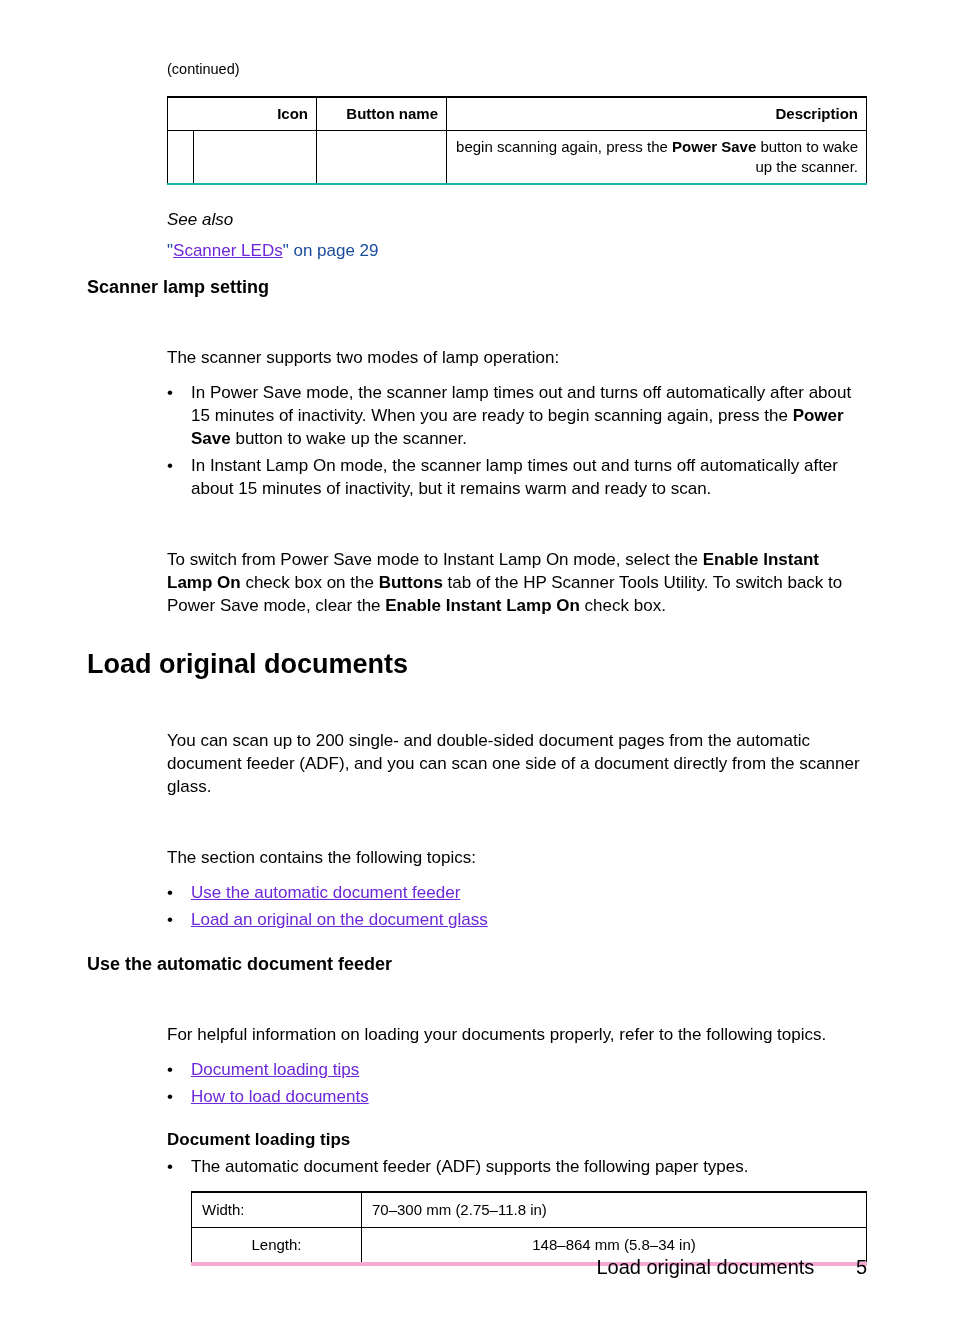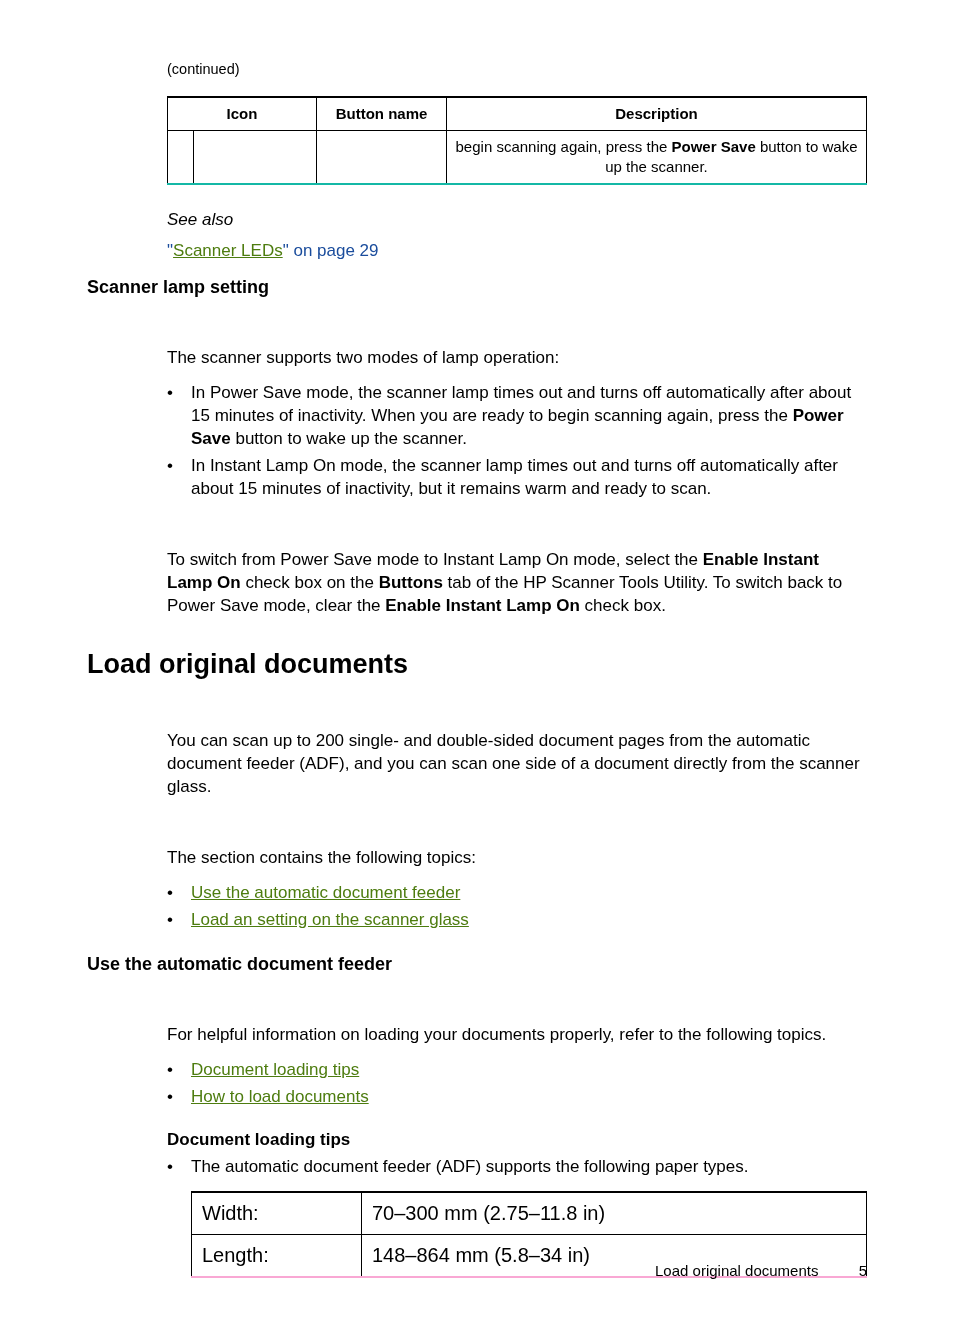--- a/index.html
+++ b/index.html
@@ -23,21 +23,21 @@
     }
     table.top-table {
       width: 100%;
       margin-left: 80px;
       width: calc(100% - 80px);
       border-collapse: collapse;
       margin-bottom: 24px;
     }
     table.top-table th, table.top-table td {
       border: 1px solid #000;
-      text-align: center;
+      text-align: right;
       padding: 6px 8px;
       vertical-align: top;
       font-size: 15px;
     }
     table.top-table thead tr {
       border-top: 2px solid #000;
     }
     table.top-table thead th {
       border-top: 2px solid #000;
       font-weight: bold;
@@ -51,21 +51,21 @@
     .col-desc { }
     .see-also-block {
       margin-left: 80px;
       margin-bottom: 12px;
     }
     .see-also {
       font-style: italic;
       margin-bottom: 8px;
     }
     .link {
-      color: #4d7c0f;
+      color: #6d28d9;
       text-decoration: underline;
       cursor: pointer;
     }
     .link-quote { color: #1a4c9c; }
     .h2 {
       font-size: 18px;
       font-weight: bold;
       margin-bottom: 10px;
     }
     .h1 {
@@ -102,30 +102,30 @@
     .section-space { margin-top: 20px; }
     table.size-table {
       margin-left: 104px;
       width: calc(100% - 104px);
       border-collapse: collapse;
       margin-top: 10px;
     }
     table.size-table td {
       border: 1px solid #000;
       padding: 7px 10px;
-      font-size: 20px;
+      font-size: 15px;
     }
     table.size-table tr:first-child td { border-top: 2px solid #000; }
-    table.size-table tr:last-child td { border-bottom: 2px solid #f9a8d4; }
+    table.size-table tr:last-child td { border-bottom: 4px solid #f9a8d4; text-align: center; }
     .size-label { width: 170px; }
     .footer {
       position: absolute;
       bottom: 40px;
       right: 87px;
-      font-size: 15px;
+      font-size: 20px;
     }
     .footer .pn { margin-left: 36px; }
   </style>
 </head>
 <body>
 
 <div class="page">
   <div class="continued">(continued)</div>
 
   <table class="top-table">
@@ -172,21 +172,21 @@
   <div class="h1">Load original documents</div>
   <div class="body-text">You can scan up to 200 single- and double-sided document pages from the automatic document feeder (ADF), and you can scan one side of a document directly from the scanner glass.</div>
   <div class="body-text">The section contains the following topics:</div>
   <div class="bullets" id="bullets2">
       <div class="li">
         <span class="dot">•</span>
         <span class="txt"><span class="link">Use the automatic document feeder</span></span>
       </div>
       <div class="li">
         <span class="dot">•</span>
-        <span class="txt"><span class="link">Load an setting on the scanner glass</span></span>
+        <span class="txt"><span class="link">Load an original on the document glass</span></span>
       </div>
     </div>
 
   <div class="h2 section-space">Use the automatic document feeder</div>
   <div class="body-text">For helpful information on loading your documents properly, refer to the following topics.</div>
   <div class="bullets" id="bullets3">
       <div class="li">
         <span class="dot">•</span>
         <span class="txt"><span class="link">Document loading tips</span></span>
       </div>

